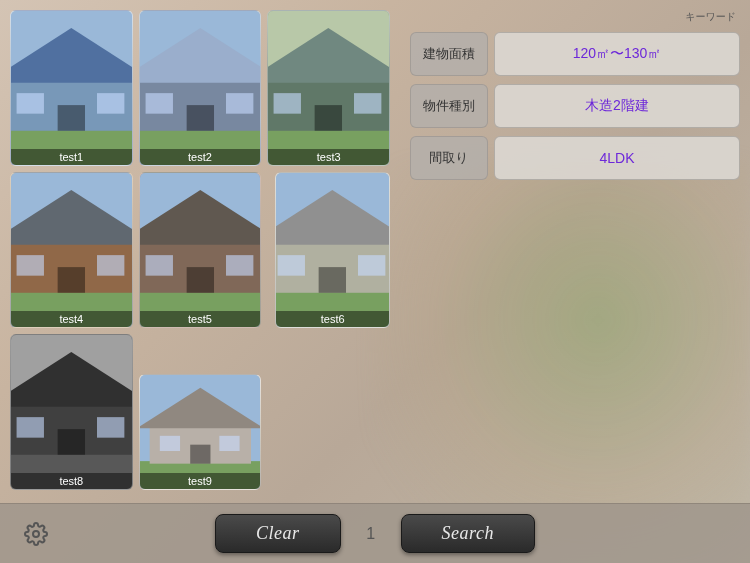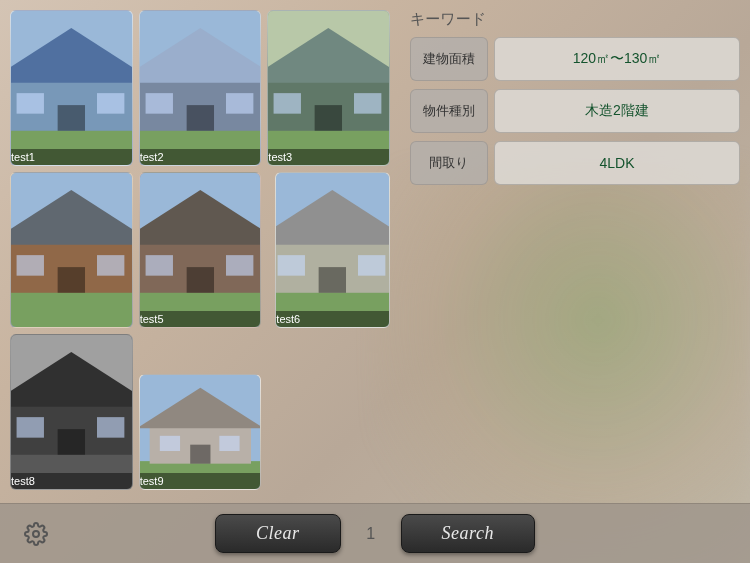--- a/index.html
+++ b/index.html
@@ -58,37 +58,37 @@
     }
 
     .property-label {
       position: absolute;
       bottom: 0;
       left: 0;
       right: 0;
       background: rgba(0,0,0,0.45);
       color: #fff;
       font-size: 11px;
-      text-align: left;
+      text-align: center;
       padding: 2px 0;
     }
 
     
     .right-panel {
       position: absolute;
       right: 10px;
       top: 10px;
       width: 330px;
       z-index: 2;
     }
 
     .keyword-header {
-      text-align: left;
+      text-align: right;
       color: #555;
-      font-size: 15px;
+      font-size: 10px;
       margin-bottom: 8px;
       padding-right: 4px;
     }
 
     .filter-row {
       display: flex;
       align-items: stretch;
       margin-bottom: 8px;
       height: 44px;
     }
@@ -107,21 +107,21 @@
     }
 
     .filter-value {
       background: rgba(220,215,210,0.9);
       border: 1px solid rgba(150,145,140,0.6);
       border-radius: 6px;
       display: flex;
       align-items: center;
       justify-content: center;
       font-size: 14px;
-      color: #14532d;
+      color: #6d28d9;
       flex: 1;
       margin-left: 6px;
     }
 
     
     .bottom-bar {
       position: absolute;
       bottom: 0;
       left: 0;
       right: 0;
@@ -225,21 +225,21 @@
         <rect x="75" y="48" width="16" height="12" fill="rgba(200,220,255,0.6)"></rect>
       </svg><div class="property-label">test3</div></div>
     <div class="property-card card-4"><svg width="100%" height="100%" viewBox="0 0 120 90" preserveAspectRatio="xMidYMid slice">
         <rect width="120" height="90" fill="#9ab8d8"></rect>
         <rect x="0" y="68" width="120" height="22" fill="#78a060"></rect>
         <rect x="20" y="40" width="80" height="30" fill="#906848"></rect>
         <polygon points="10,42 60,10 110,42" fill="#606870"></polygon>
         <rect x="52" y="55" width="16" height="15" fill="rgba(0,0,0,0.4)"></rect>
         <rect x="28" y="48" width="16" height="12" fill="rgba(200,220,255,0.6)"></rect>
         <rect x="75" y="48" width="16" height="12" fill="rgba(200,220,255,0.6)"></rect>
-      </svg></div>
+      </svg><div class="property-label">test4</div></div>
     <div class="property-card card-5"><svg width="100%" height="100%" viewBox="0 0 120 90" preserveAspectRatio="xMidYMid slice">
         <rect width="120" height="90" fill="#9ab8d8"></rect>
         <rect x="0" y="68" width="120" height="22" fill="#78a060"></rect>
         <rect x="20" y="40" width="80" height="30" fill="#806858"></rect>
         <polygon points="10,42 60,10 110,42" fill="#605850"></polygon>
         <rect x="52" y="55" width="16" height="15" fill="rgba(0,0,0,0.4)"></rect>
         <rect x="28" y="48" width="16" height="12" fill="rgba(200,220,255,0.6)"></rect>
         <rect x="75" y="48" width="16" height="12" fill="rgba(200,220,255,0.6)"></rect>
       </svg><div class="property-label">test5</div></div>
     <div class="property-card card-6"><svg width="100%" height="100%" viewBox="0 0 120 90" preserveAspectRatio="xMidYMid slice">

